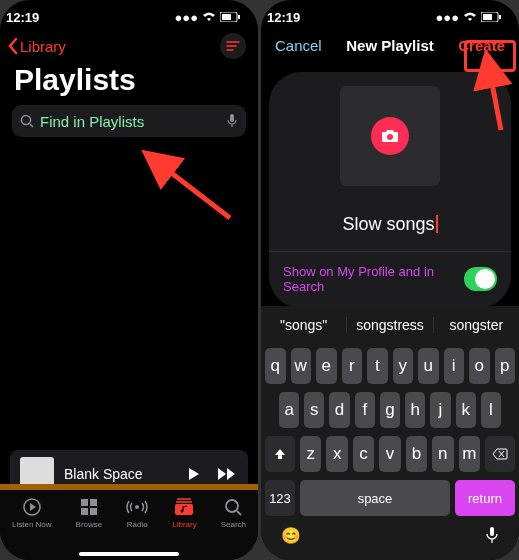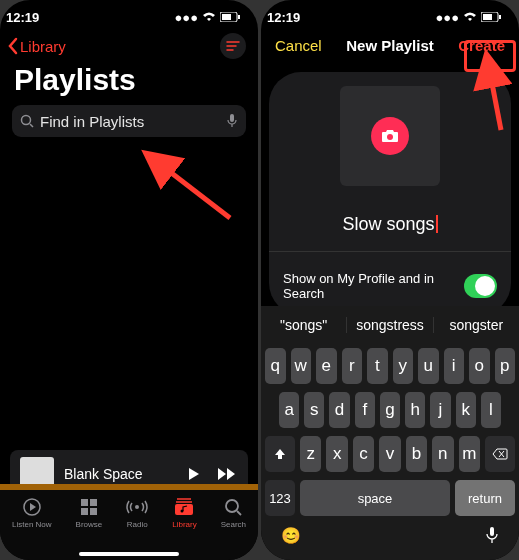--- a/index.html
+++ b/index.html
@@ -9,21 +9,21 @@
   .phone.right { left: 261px; }
 
   .status-bar { display: flex; justify-content: space-between; align-items: center; padding: 10px 18px 2px 6px; font-size: 13px; font-weight: 600; }
   .status-icons { display: flex; gap: 4px; align-items: center; }
 
   
   .nav-top { display: flex; justify-content: space-between; align-items: center; padding: 6px 12px 4px 6px; }
   .back { display: flex; align-items: center; color: #ff3b30; font-size: 15px; }
   .sort-btn { width: 26px; height: 26px; background: #1c1c1e; border-radius: 13px; display: flex; align-items: center; justify-content: center; }
   .title { font-size: 30px; font-weight: 700; padding: 0 14px 8px; }
-  .search { margin: 0 12px 10px; background: #1c1c1e; border-radius: 9px; height: 32px; display: flex; align-items: center; padding: 0 8px; color: #e5e5e5; font-size: 15px; gap: 6px; }
+  .search { margin: 0 12px 10px; background: #1c1c1e; border-radius: 9px; height: 32px; display: flex; align-items: center; padding: 0 8px; color: #86efac; font-size: 15px; gap: 6px; }
   .search span.ph { flex: 1; }
   .row-group { margin: 8px 12px 0; }
   .new-row { display: flex; align-items: center; height: 50px; gap: 12px; padding-left: 2px; }
   .plus-box { width: 44px; height: 44px; background: #1c1c1e; border-radius: 4px; display: flex; align-items: center; justify-content: center; }
   .new-label { color: #ff3b30; font-size: 15px; }
   .highlight-box { position: absolute; border: 3px solid #ff3b30; border-radius: 4px; pointer-events: none; }
   .track-row { display: flex; align-items: center; height: 50px; margin: 18px 12px 0; gap: 12px; }
   .art { width: 44px; height: 44px; background: linear-gradient(45deg,#b35,#fa7,#37a,#fc3); background-size: 200%; border-radius: 4px; }
   .chev { color: #555; font-size: 14px; margin-left: auto; margin-right: 4px; }
 
@@ -33,44 +33,44 @@
   .np-icons { display:flex; gap:14px; align-items:center; }
 
   .tabbar { position: absolute; bottom: 0; left: 0; right: 0; height: 76px; display: flex; justify-content: space-around; align-items: flex-start; padding-top: 6px; background: #0a0a0a; border-top: 6px solid #a16207; }
   .tab { display: flex; flex-direction: column; align-items: center; font-size: 8px; color: #8e8e93; gap: 2px; }
   .tab.active { color: #ff3b30; }
   .tab-ic { width: 22px; height: 22px; display:flex; align-items:center; justify-content:center; }
   .home-ind { position:absolute; bottom:4px; left:50%; transform:translateX(-50%); width:100px; height:4px; background:#fff; border-radius:2px; }
 
   
   .modal-top { display:flex; justify-content:space-between; align-items:center; padding:10px 14px; font-size:15px; }
-  .modal-top .cancel { color:#fde047; }
+  .modal-top .cancel { color:#7dd3fc; }
   .modal-top .ttl { font-weight:600; }
   .modal-top .create { color:#ff3b30; font-weight:600; }
   .modal-body { background:#1c1c1e; margin:8px;border-radius:32px; }
   .artpick { display:flex; justify-content:center; padding:14px 0 10px; }
   .artbox { width:100px; height:100px; background:#2c2c2e; border-radius:6px; display:flex; align-items:center; justify-content:center; }
   .cambtn { width:38px; height:38px; background:#ff2d55; border-radius:19px; display:flex; align-items:center; justify-content:center; }
   .name-in { text-align:center; font-size:18px; padding:18px 0 16px; position:relative; }
   .cursor::after { content:""; display:inline-block; width:2px; height:18px; background:#ff3b30; vertical-align:-3px; margin-left:1px; }
-  .opt-row { display:flex; justify-content:space-between; align-items:center; padding:19px 14px 14px; font-size:13px; color:#ffffff; border-top:1px solid #333;gap:26px; }
+  .opt-row { display:flex; justify-content:space-between; align-items:center; padding:12px 14px 14px; font-size:13px; color:#d946ef; border-top:1px solid #333;gap:26px; }
   .toggle { width:42px; height:24px; background:#30d158; border-radius:12px; position:relative; }
   .toggle::after { content:""; position:absolute; right:2px; top:2px; width:20px; height:20px; background:#fff; border-radius:10px; }
 
   .kb { position:absolute; bottom:0; left:0; right:0; background:#1b1b1b; }
   .sugg { display:flex; height:38px; align-items:center; }
   .sugg div { flex:1; text-align:center; font-size:14px; color:#fff; border-right:1px solid #333; }
   .sugg div:last-child{border:none;}
   .krow { display:flex; justify-content:center; gap:5px; padding:4px 4px; }
   .key { background:#4a4a4c; color:#fff; height:36px; border-radius:5px; display:flex; align-items:center; justify-content:center; font-size:17px; flex:1; }
   .krow.r2 { padding-left:18px; padding-right:18px; }
   .key.fn { background:#2c2c2e; flex:0 0 30px; font-size:14px; }
   .krow.bot .key { font-size:13px; }
   .key.space { flex:3; }
-  .key.ret { flex:0 0 60px; background:#737373; }
+  .key.ret { flex:0 0 60px; background:#d946ef; }
   .key.num { flex:0 0 30px; background:#2c2c2e; font-size:12px; }
   .emoji-row { display:flex; justify-content:space-between; padding:6px 20px 12px; }
 
   
   .arrow { position:absolute; pointer-events:none; }
   .arrow svg { overflow:visible; }
 </style>
 </head>
 <body>
 

